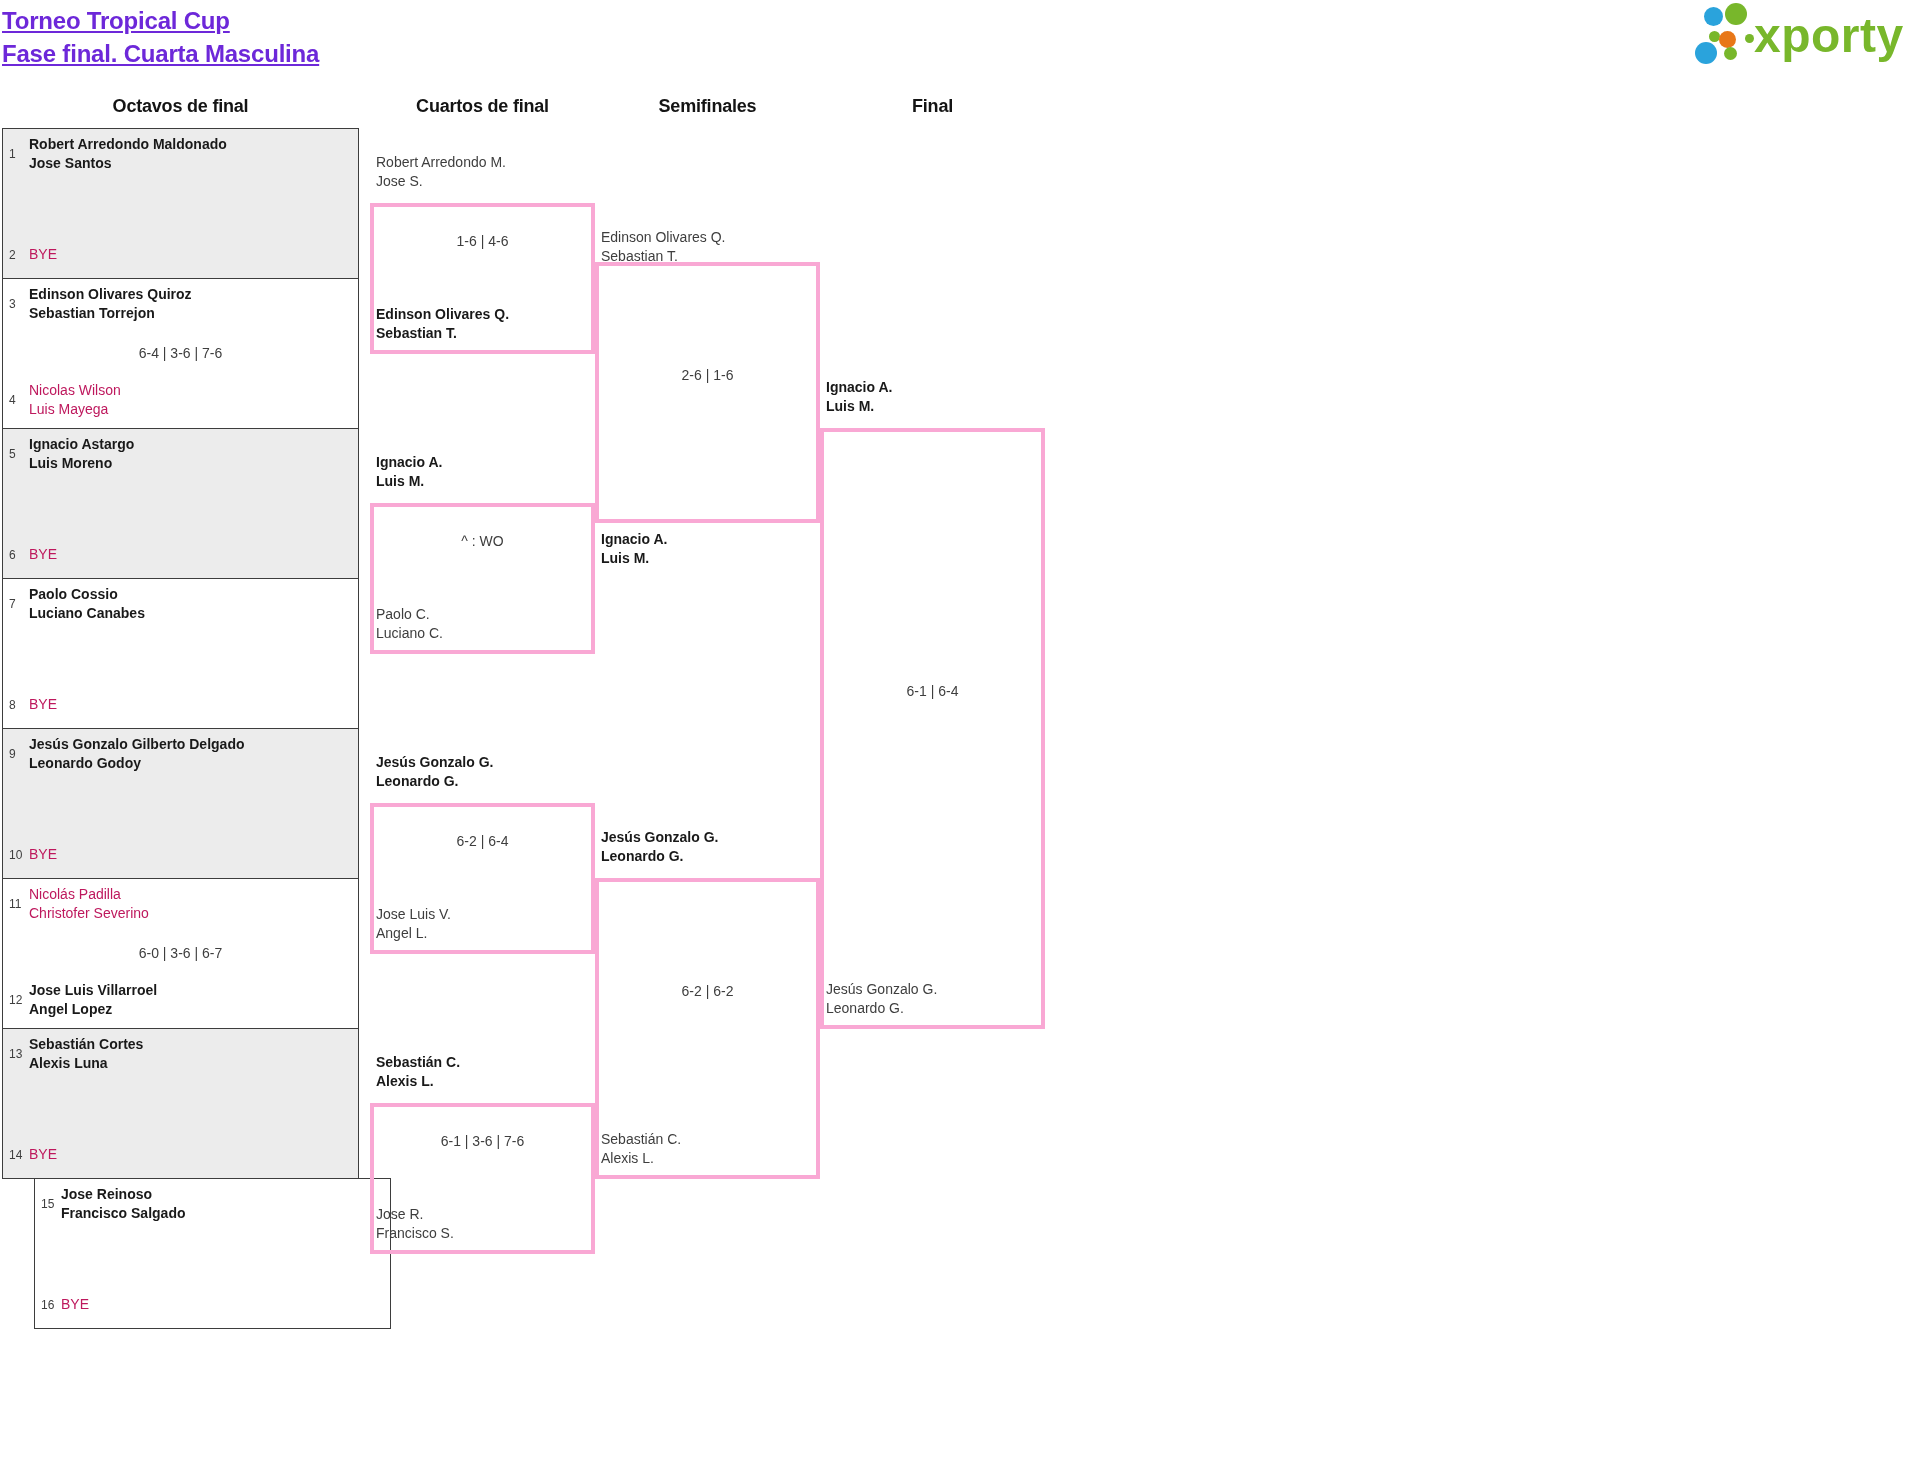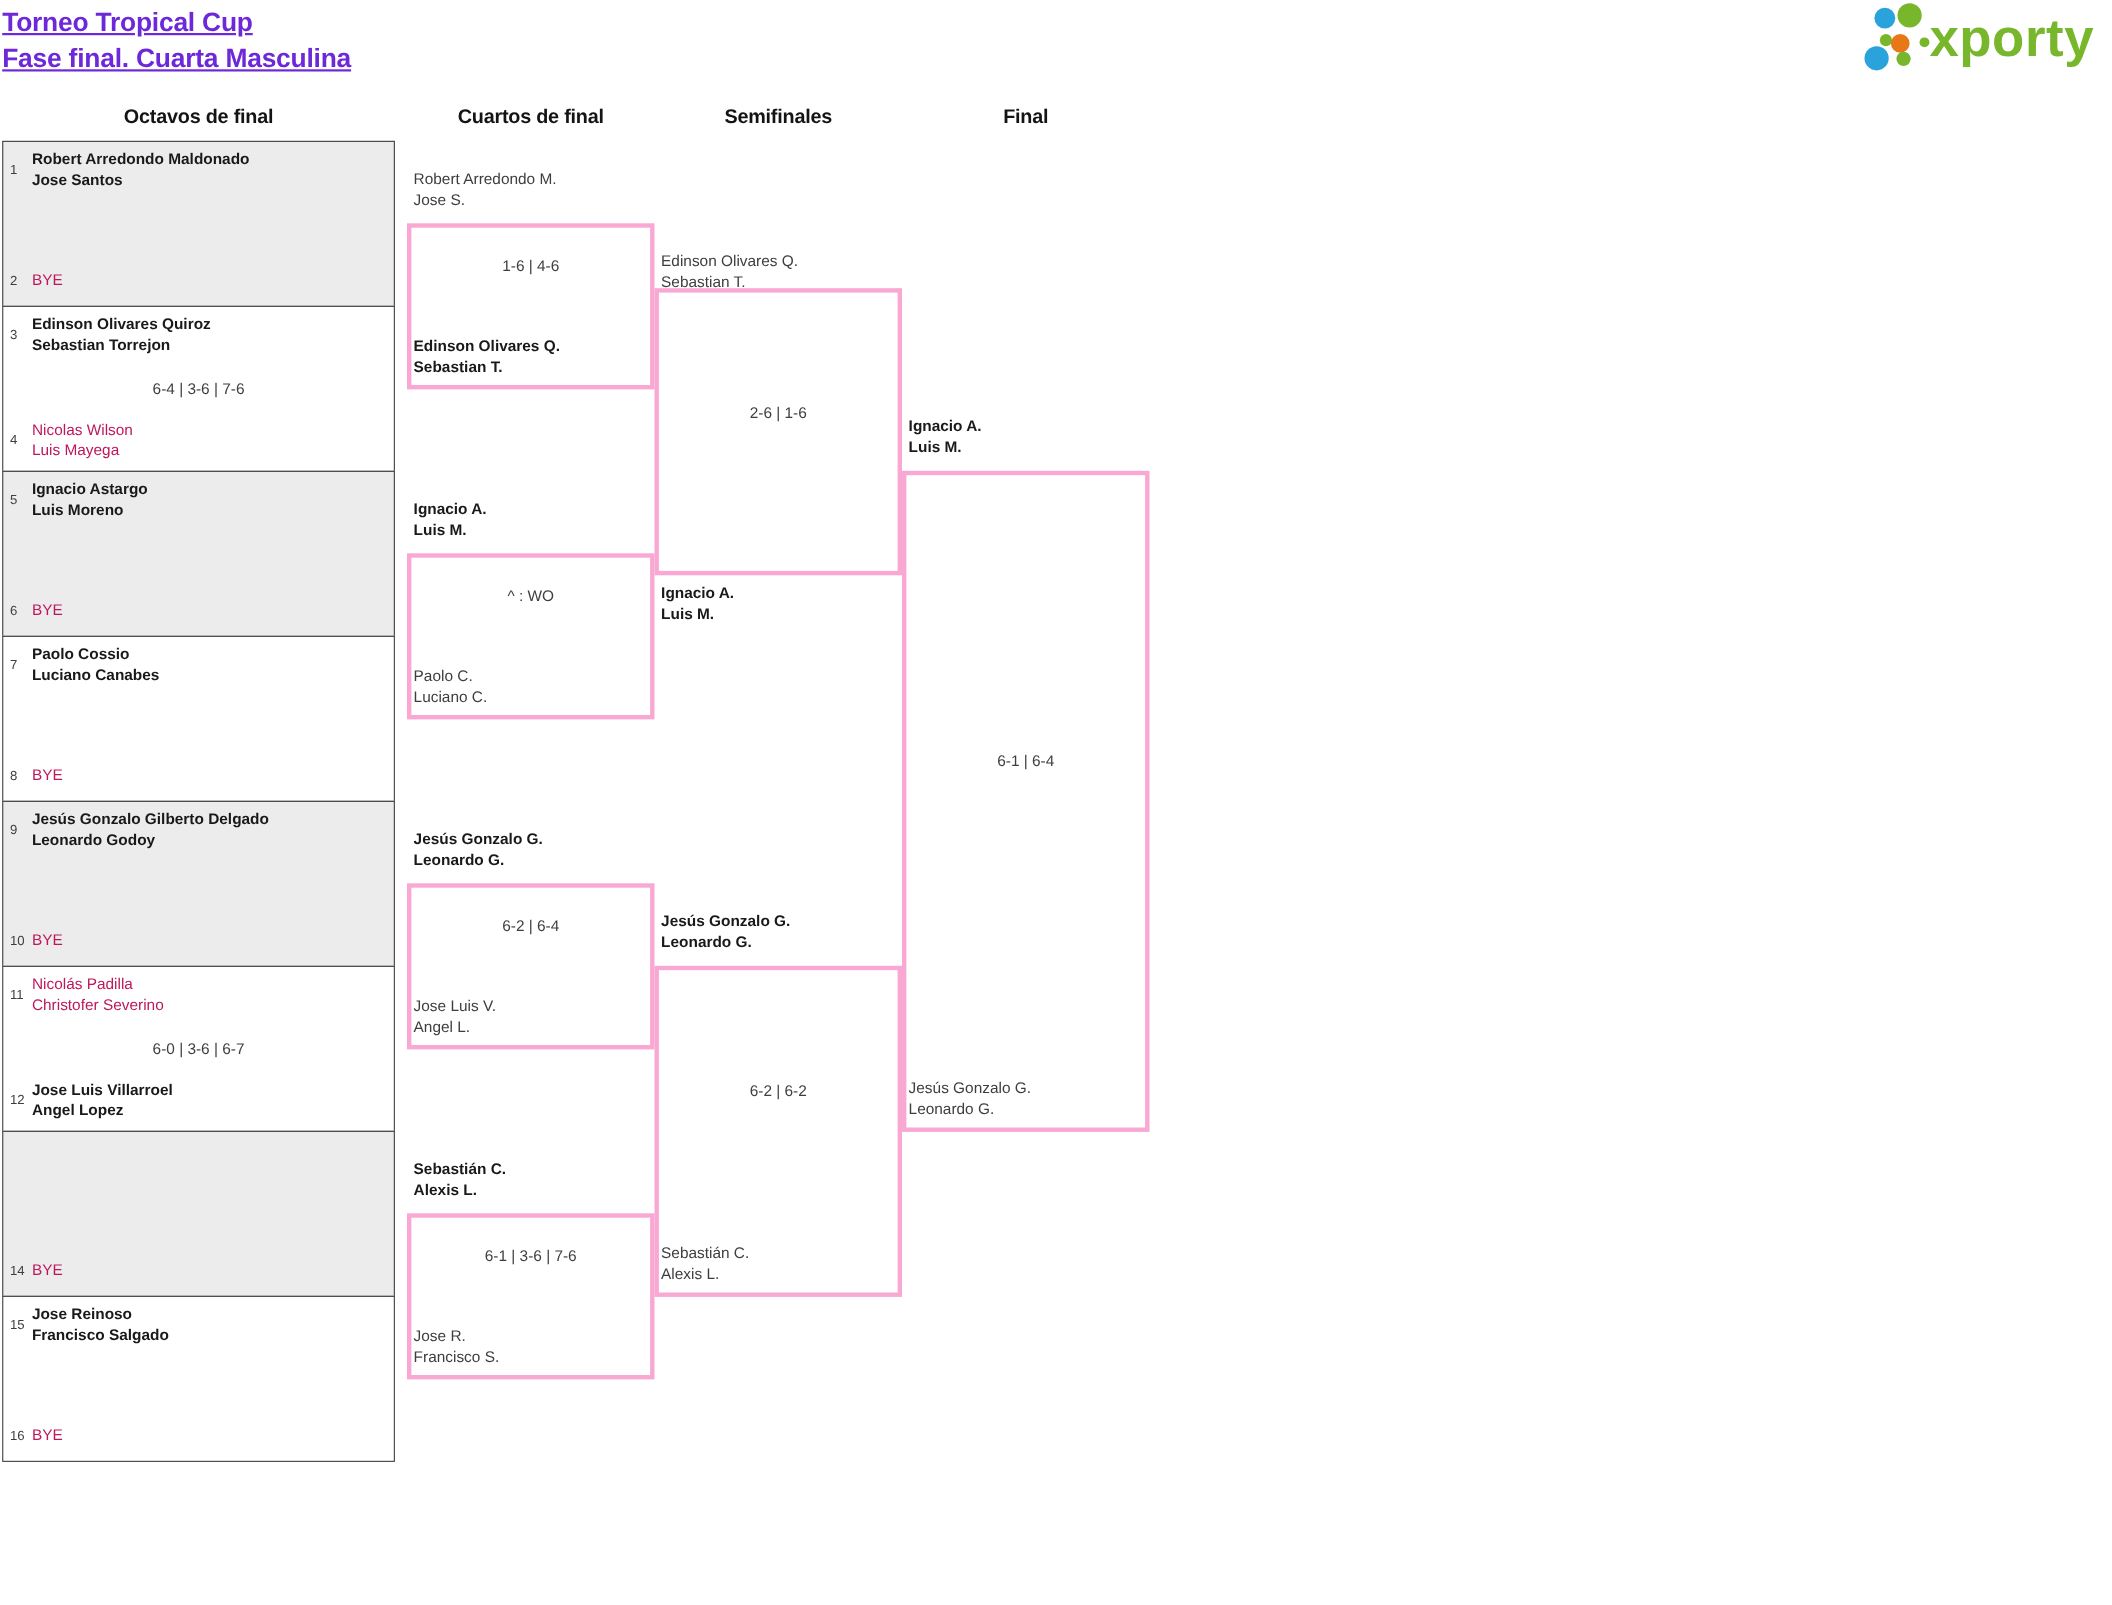--- a/index.html
+++ b/index.html
@@ -178,29 +178,36 @@
     <div class="trow pos-b">
       <span class="seed">12</span>
       <div class="names winner">
         <div>Jose Luis Villarroel</div>
           <div>Angel Lopez</div>
       </div>
     </div>
   </div>
 
   <div class="omatch shaded" style="top:1028px;">
+    <div class="trow pos-a">
+      <span class="seed">13</span>
+      <div class="names winner">
+        <div>Sebastián Cortes</div>
+          <div>Alexis Luna</div>
+      </div>
+    </div>
     <div class="trow pos-bye">
       <span class="seed">14</span>
       <div class="names">
           <div>BYE</div>
         </div>
     </div>
   </div>
 
-  <div class="omatch" style="top:1178px;">
+  <div class="omatch" style="top:1178px;margin-left:32px;">
     <div class="trow pos-a">
       <span class="seed">15</span>
       <div class="names winner">
         <div>Jose Reinoso</div>
           <div>Francisco Salgado</div>
       </div>
     </div>
     <div class="trow pos-bye">
       <span class="seed">16</span>
       <div class="names">

